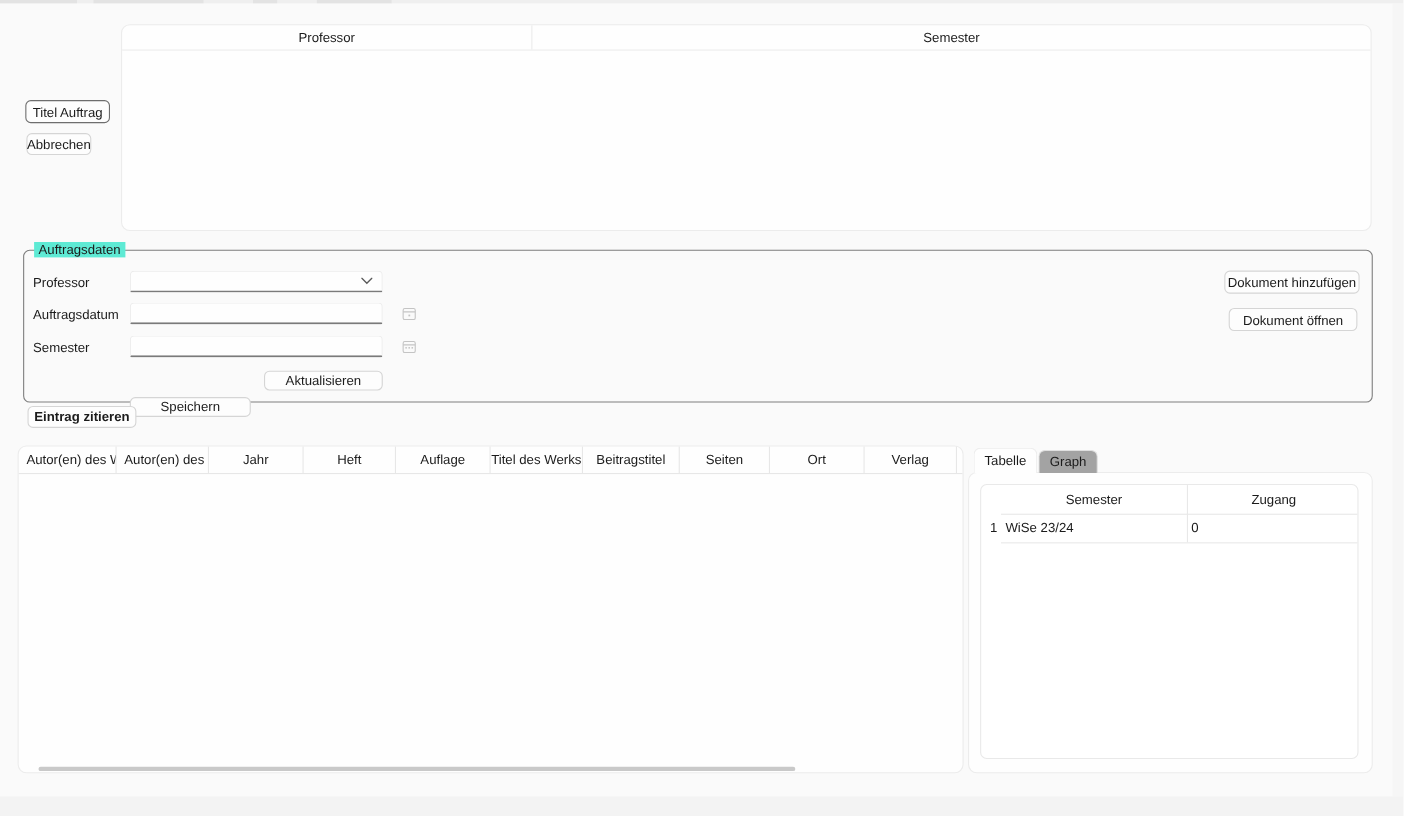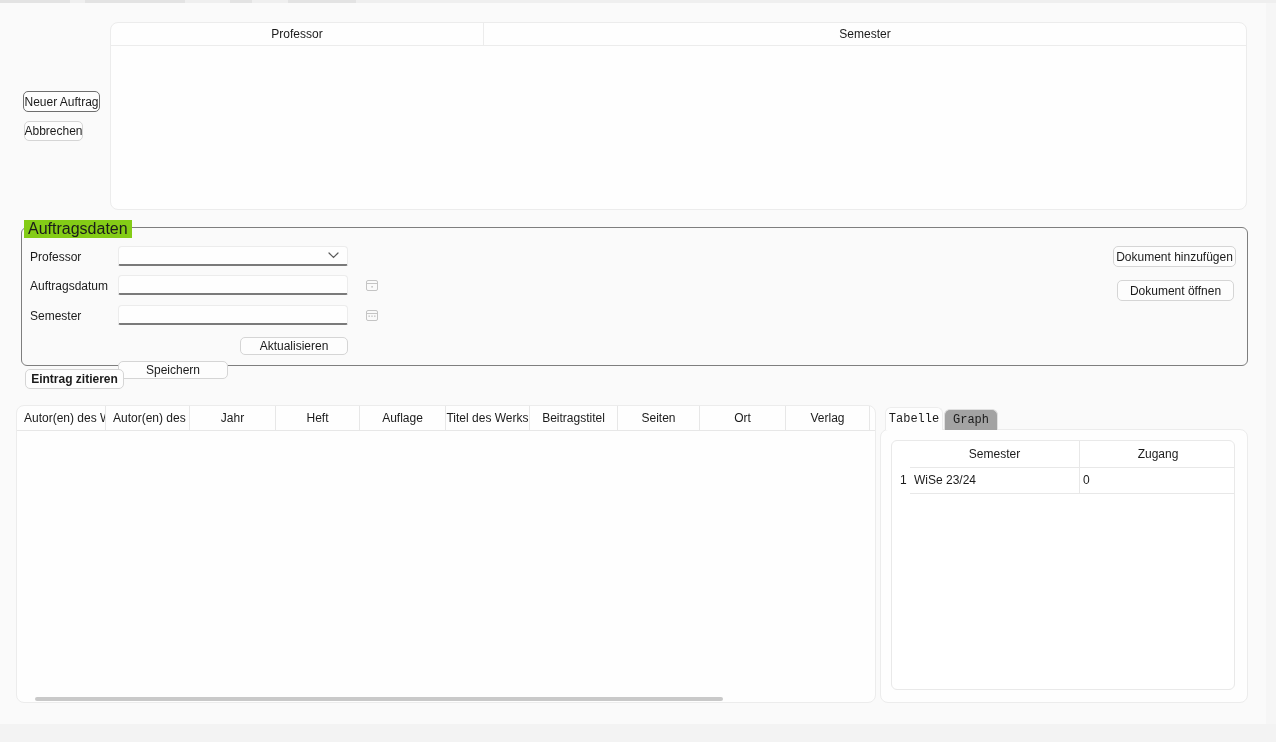--- a/index.html
+++ b/index.html
@@ -37,21 +37,21 @@
   .btn-save     { left:118px; top:337px; width:110px; height:18px;margin-top:24px; }
   .btn-update   { left:240px; top:337px; width:108px; height:18px; }
   .btn-adddoc   { left:1113px; top:246px; width:123px; height:21px; }
   .btn-opendoc  { left:1117px; top:280px; width:117px; height:21px; }
   .btn-addmedia { left:1113px; top:313px; width:125px; height:36px; white-space:normal; text-align:center; line-height:14px; padding:2px 4px; }
   .btn-cite     { left:25px;  top:369px; width:99px;  height:20px;font-weight:bold; }
 
   
   .groupbox { position:absolute; left:21px; top:227px; width:1227px; height:139px;
               border:1px solid #7e7e7e; border-radius:6px; }
-  .legend { position:absolute; left:2px; top:-8px; background:#84cc16; padding:0 4px; font-size:16px; }
+  .legend { position:absolute; left:9px; top:-8px; background:#5eead4; padding:0 4px; font-size:12px; }
 
   .form-label { position:absolute; font-size:12px; }
   .lbl-prof { left:30px; top:250px; }
   .lbl-date { left:30px; top:279px; }
   .lbl-sem  { left:30px; top:309px; }
 
   .field {
     position:absolute; width:230px; height:20px; background:#fefefe;
     border:1px solid #ececec; border-bottom:2px solid #7a7a7a;
     border-radius:4px 4px 2px 2px; font-size:12px; padding:0 8px;
@@ -76,21 +76,21 @@
   .cites .col {
     display:flex; align-items:center; justify-content:center;
     border-right:1px solid #e7e7e7; overflow:hidden; white-space:nowrap; font-size:12px;
   }
   .cites .col.clip { justify-content:flex-start; padding-left:7px; }
   .hscroll { position:absolute; left:35px; top:697px; width:688px; height:4px; background:#c9c9c9; border-radius:2px; }
 
   
   .tab {
     position:absolute; display:flex; align-items:center; justify-content:center;
-    font-size:12px; border-radius:6px 6px 0 0; cursor:default;font-family:Liberation Mono, monospace;
+    font-size:12px; border-radius:6px 6px 0 0; cursor:default;
   }
   .tab-active { left:885px; top:407px; width:58px; height:23px; background:#fefefe;
                 border:1px solid #ededed; border-bottom:none; z-index:3; }
   .tab-idle   { left:944px; top:409px; width:54px; height:21px; background:#a3a3a3;
                 border:1px solid #e0e0e0; border-bottom:none; z-index:1; }
 
   .stats-panel { left:880px; top:429px; width:368px; height:274px; }
   .stats-table { position:absolute; left:891px; top:440px; width:344px; height:250px;
                  background:#fff; border:1px solid #e9e9e9; border-radius:6px; overflow:hidden; }
   .stats-table .hcell { position:absolute; top:0; height:26px; display:flex; align-items:center; justify-content:center; }
@@ -114,21 +114,21 @@
   <div class="bottom-strip"></div>
 
   <div class="card orders">
     <div class="head">
       <div class="col divided" style="width:373px">Professor</div>
       <div class="col" style="flex:1">Semester</div>
     </div>
     <div style="height:163px"></div>
   </div>
 
-  <div class="btn btn-new focused">Neuer Auftrag</div>
+  <div class="btn btn-new focused">Titel Auftrag</div>
   <div class="btn btn-cancel">Abbrechen</div>
 
   <div class="groupbox">
     <span class="legend">Auftragsdaten</span>
   </div>
 
   <span class="form-label lbl-prof">Professor</span>
   <div class="field combobox">
     <span></span>
     <span style="display:flex">

